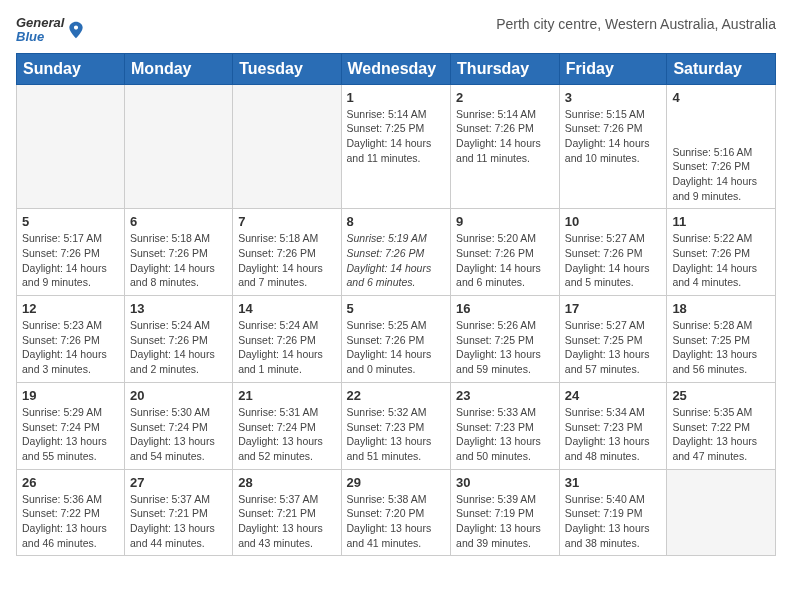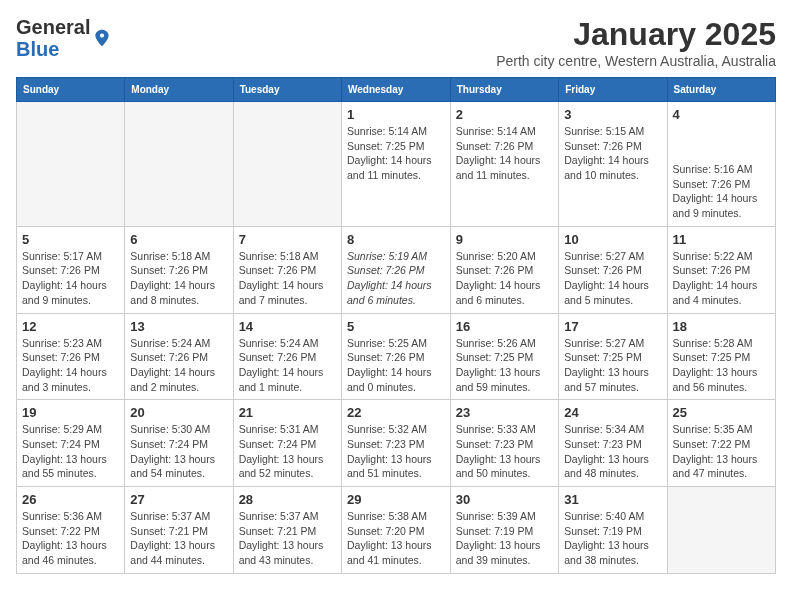--- a/index.html
+++ b/index.html
@@ -14,23 +14,24 @@
       display: flex;
       justify-content: space-between;
       align-items: flex-start;
       margin-bottom: 8px;
     }
     .logo {
       display: flex;
       align-items: center;
     }
     .logo-text {
-      font-size: 20px;
+      font-size: 13px;
       font-weight: bold;
       line-height: 1.1;
+      font-style: italic;
     }
     .logo-general { color: #333; }
     .logo-blue { color: #2a6db5; }
     .logo-icon {
       width: 20px;
       height: 20px;
       margin-left: 2px;
     }
     .title-section {
       text-align: right;
@@ -47,21 +48,21 @@
     .calendar-table {
       width: 100%;
       border-collapse: collapse;
       font-size: 11px;
     }
     .calendar-table th {
       background-color: #2a6db5;
       color: white;
       text-align: left;
       padding: 6px 6px;
-      font-size: 10px;
+      font-size: 16px;
       font-weight: bold;
       border: 1px solid #1a5aa0;
     }
     .calendar-table td {
       border: 1px solid #ccc;
       vertical-align: top;
       padding: 5px 5px;
       width: 110px;
       min-height: 80px;
       background: #fff;
@@ -92,21 +93,20 @@
           <span class="logo-general">General</span><br>
           <span class="logo-blue">Blue</span>
         </div>
         <svg class="logo-icon" viewBox="0 0 24 24" fill="#2a6db5">
           <path d="M12 2C8 2 4 5 4 9c0 5 8 13 8 13s8-8 8-13c0-4-4-7-8-7zm0 9.5c-1.4 0-2.5-1.1-2.5-2.5S10.6 6.5 12 6.5s2.5 1.1 2.5 2.5S13.4 11.5 12 11.5z"></path>
         </svg>
       </div>
     </div>
   </div>
   <div class="title-section">
-    <div class="calendar-title">January 2025</div>
     <div class="calendar-subtitle">Perth city centre, Western Australia, Australia</div>
   </div>
 </div>
 
 <table class="calendar-table">
   <thead>
     <tr>
     <th>Sunday</th>
         <th>Monday</th>
         <th>Tuesday</th>

